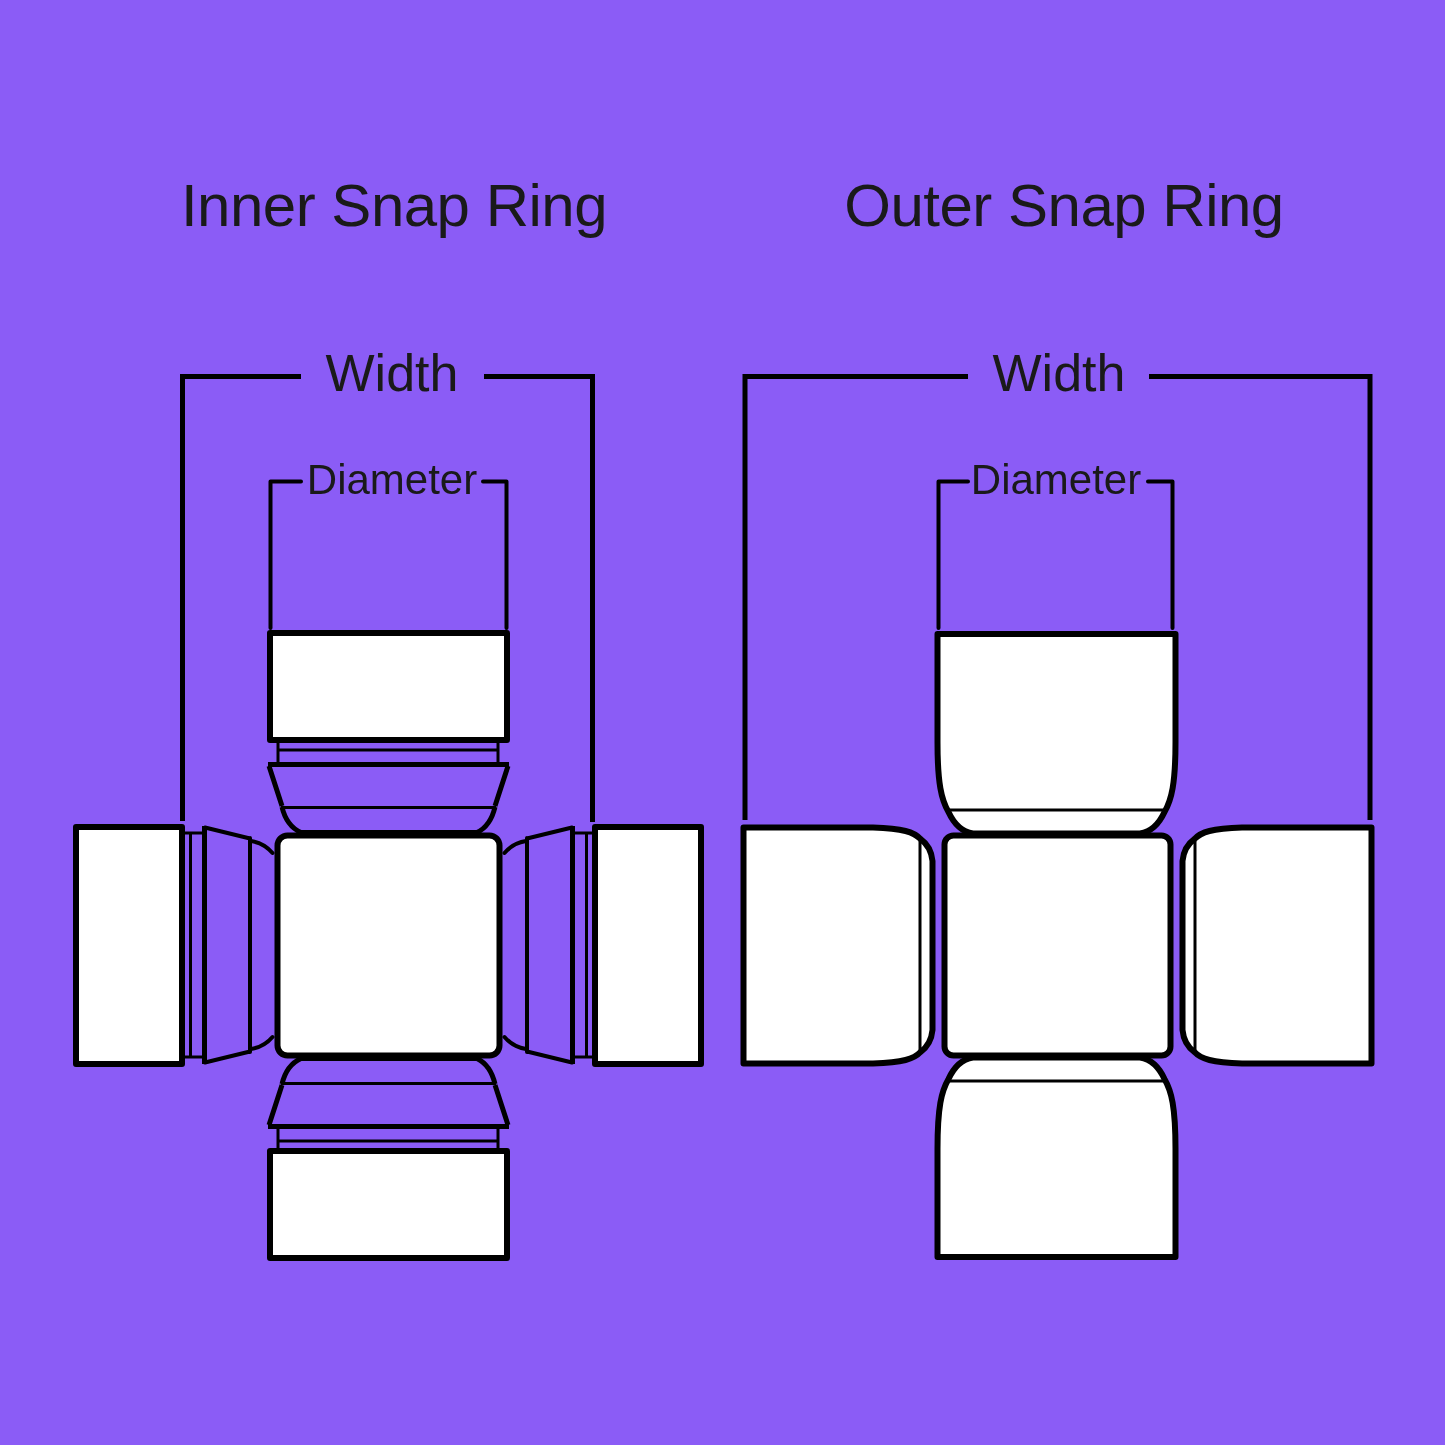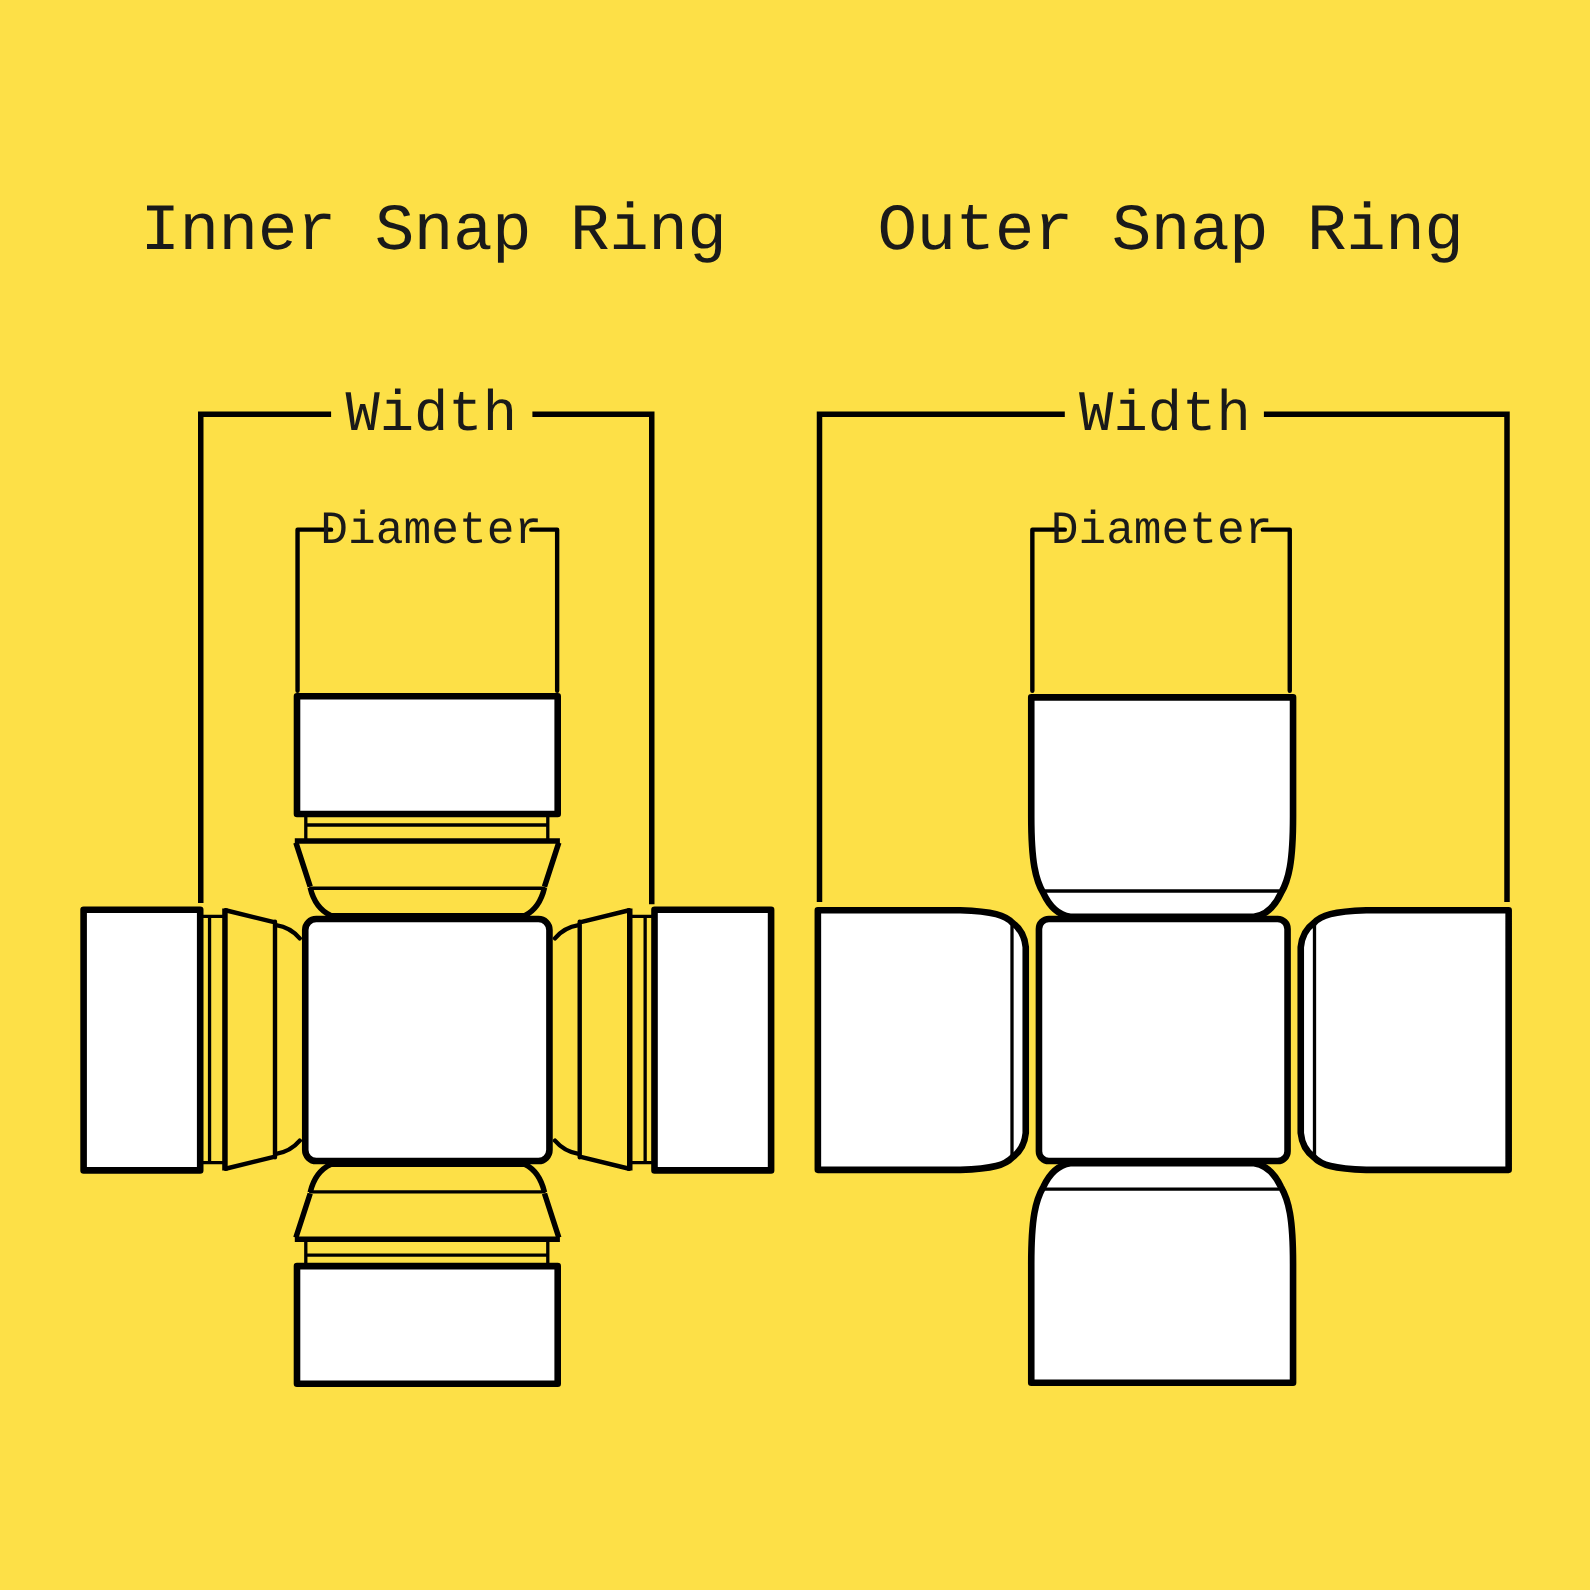--- a/index.html
+++ b/index.html
@@ -1,21 +1,21 @@
 <!DOCTYPE html>
 <html><head>
 <meta charset="utf-8">
 <style>
   html,body{margin:0;padding:0;background:#ffffff;}
   .canvas{
     position:relative;
     width:1445px;height:1445px;
-    background:#fde047;
+    background:#8b5cf6;
     overflow:hidden;
-    font-family:Liberation Mono, monospace;
+    font-family:Liberation Sans, sans-serif;
   }
   svg{display:block;}
   
   .s6{stroke:#000;stroke-width:6;fill:none;stroke-linecap:round;stroke-linejoin:round;}
   .s5{stroke:#000;stroke-width:5;fill:none;stroke-linecap:butt;stroke-linejoin:miter;}
   .s4{stroke:#000;stroke-width:4;fill:none;stroke-linecap:round;stroke-linejoin:round;}
   .s3{stroke:#000;stroke-width:3;fill:none;stroke-linecap:butt;}
   .wfill{fill:#ffffff;}
   .title{
     font-size:60px;letter-spacing:-0.5px;fill:#1a1a1a;

